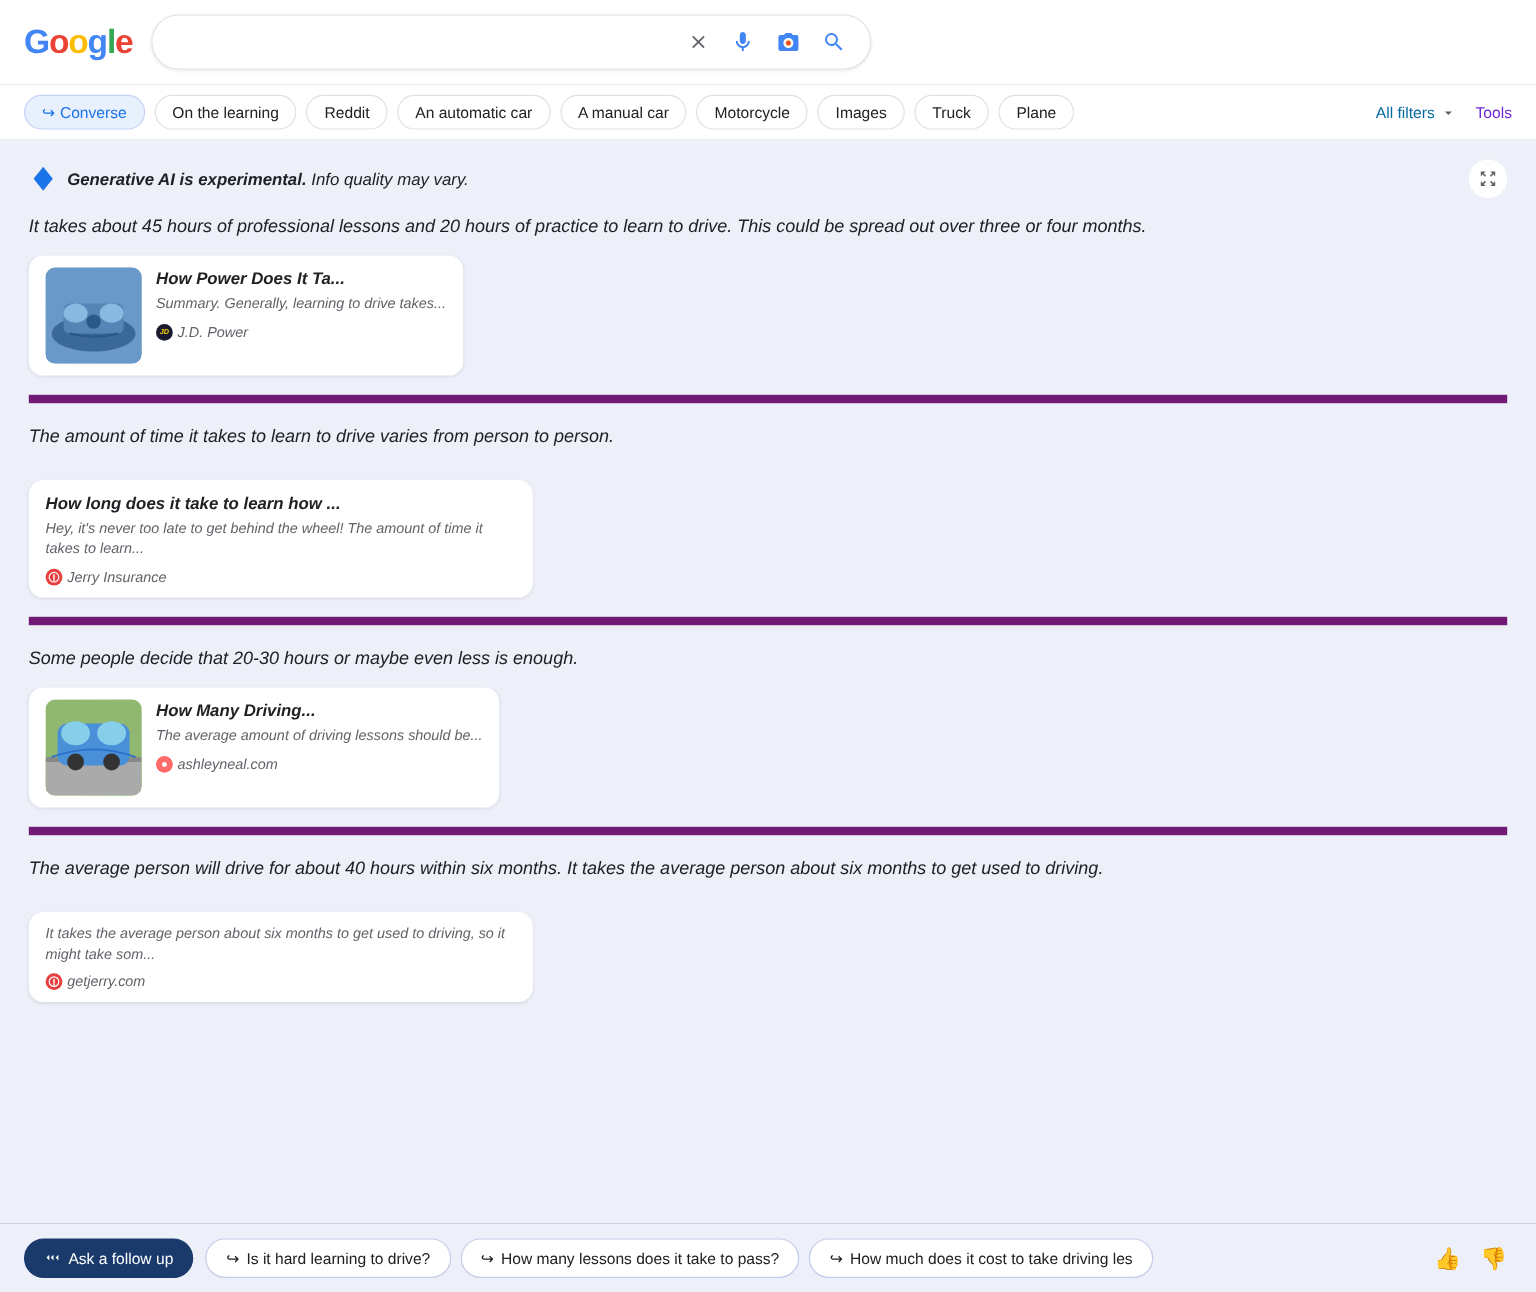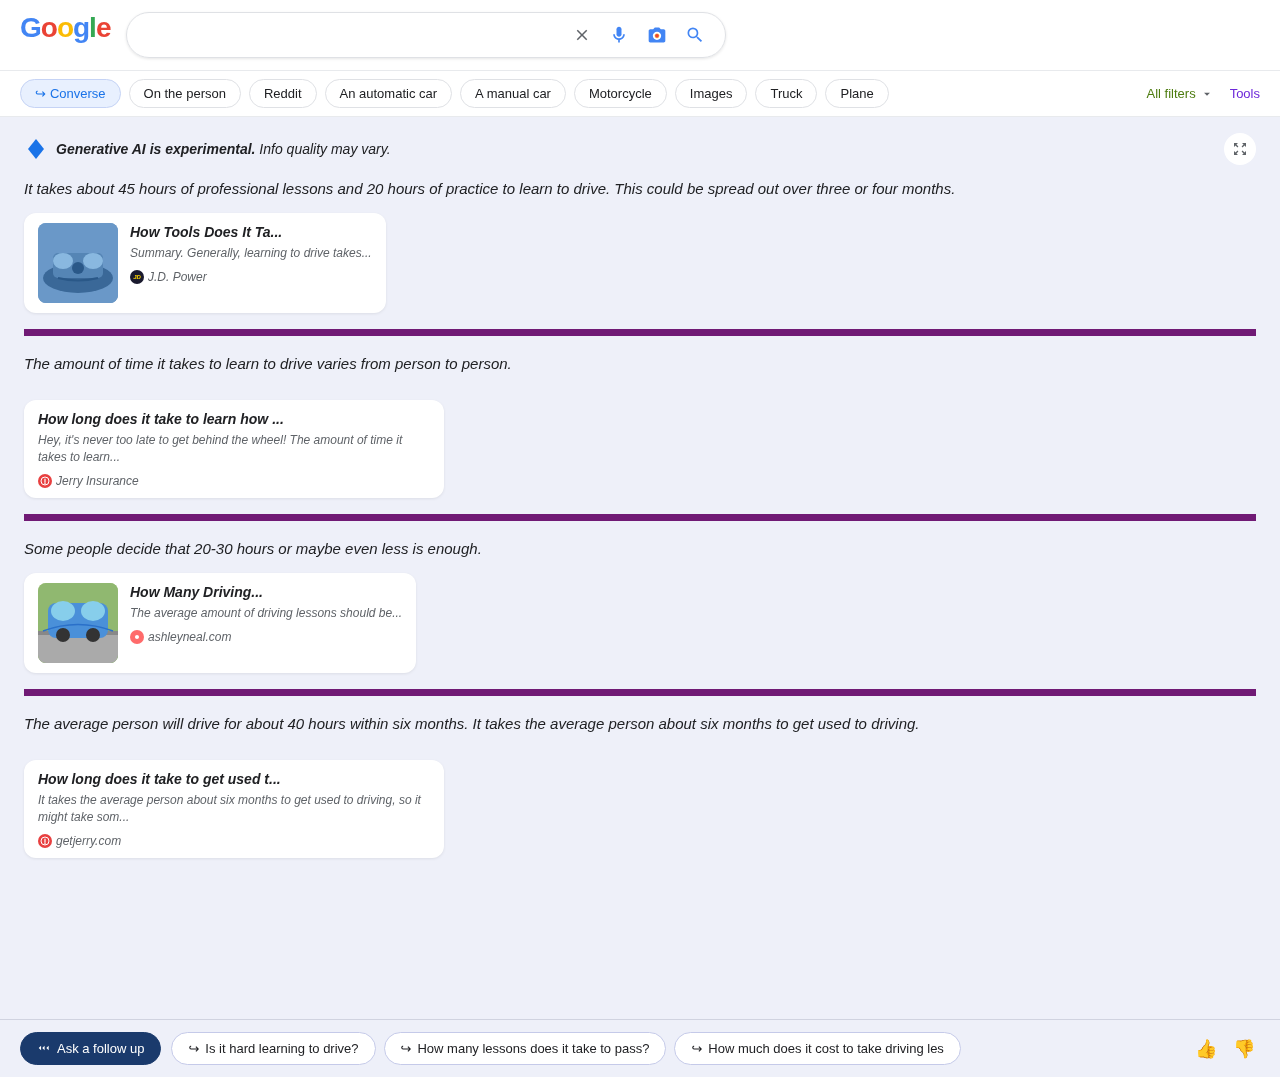--- a/index.html
+++ b/index.html
@@ -1,21 +1,21 @@
 <!DOCTYPE html>
 <html><head>
   <meta charset="utf-8">
   <style>
     * { box-sizing: border-box; margin: 0; padding: 0; }
     body { font-family: Arial, sans-serif; background: #fff; color: #202124; font-size: 14px; }
 
     
     .header {
       display: flex;
-      align-items: flex-start;
+      align-items: center;
       padding: 12px 20px;
       gap: 16px;
       border-bottom: 1px solid #e8eaed;
     }
     .google-logo {
       font-size: 28px;
       font-weight: bold;
       letter-spacing: -1px;
       cursor: pointer;
       user-select: none;
@@ -89,21 +89,21 @@
       border-color: #c5d3f5;
       color: #1a73e8;
     }
     .filter-spacer { flex: 1; }
     .all-filters {
       display: flex;
       align-items: center;
       gap: 4px;
       font-size: 13px;
       cursor: pointer;
-      color: #4d7c0f;
+      color: #0369a1;
       white-space: nowrap;
     }
     .tools-btn {
       font-size: 13px;
       cursor: pointer;
       color: #6d28d9;
       white-space: nowrap;
       margin-left: 8px;
     }
 
@@ -276,21 +276,21 @@
 </div>
 
 <div class="filter-bar">
 
   <div id="chips-container" style="display: flex; gap: 8px; flex-wrap: nowrap;">
       <div class="chip active">
         <span>↪</span>
         <span>Converse</span>
       </div>
       <div class="chip">
-        <span>On the person</span>
+        <span>On the learning</span>
       </div>
       <div class="chip">
         <span>Reddit</span>
       </div>
       <div class="chip">
         <span>An automatic car</span>
       </div>
       <div class="chip">
         <span>A manual car</span>
       </div>
@@ -342,21 +342,21 @@
             <div style="width: 80px; height: 80px; border-radius: 8px; flex-shrink: 0; overflow: hidden; position: relative; background: linear-gradient(135deg, rgb(122, 168, 208) 0%, rgb(74, 128, 176) 100%);"><svg width="80" height="80" viewBox="0 0 80 80">
                 <rect width="80" height="80" fill="#6a98c8"></rect>
                 <ellipse cx="40" cy="55" rx="35" ry="15" fill="#3a6898"></ellipse>
                 <rect x="15" y="30" width="50" height="25" rx="5" fill="#5585b5"></rect>
                 <ellipse cx="25" cy="38" rx="10" ry="8" fill="#89b8e0"></ellipse>
                 <ellipse cx="55" cy="38" rx="10" ry="8" fill="#89b8e0"></ellipse>
                 <circle cx="40" cy="45" r="6" fill="#2a5888"></circle>
                 <path d="M20 55 Q40 60 60 55" stroke="#2a5888" stroke-width="2" fill="none"></path>
               </svg></div>
             <div class="source-info">
-              <span class="source-title">How Tools Does It Ta...</span>
+              <span class="source-title">How Power Does It Ta...</span>
               <span class="source-snippet">Summary. Generally, learning to drive takes...</span>
               <div class="source-domain">
                 <span style="display: inline-flex; align-items: center; justify-content: center; width: 14px; height: 14px; border-radius: 50%; font-size: 6px; color: rgb(255, 215, 0); flex-shrink: 0; background: rgb(26, 26, 46); font-weight: bold;">JD</span>
                 <span>J.D. Power</span>
               </div>
             </div>
           </div></div>
         <div class="ai-section">
           <p class="ai-text">The amount of time it takes to learn to drive varies from person to person.</p>
           <div class="source-card-noimg" style="flex-direction: column; gap: 4px;">
@@ -398,21 +398,20 @@
                   </svg>
                 </span>
                 <span>ashleyneal.com</span>
               </div>
             </div>
           </div></div>
         <div class="ai-section">
           <p class="ai-text">The average person will drive for about 40 hours within six months. It takes the average person about six months to get used to driving.</p>
           <div class="source-card-noimg" style="flex-direction: column; gap: 4px;">
             <div class="source-info">
-              <span class="source-title">How long does it take to get used t...</span>
               <span class="source-snippet">It takes the average person about six months to get used to driving, so it might take som...</span>
               <div class="source-domain">
                 <span style="display: inline-flex; align-items: center; justify-content: center; width: 14px; height: 14px; border-radius: 50%; font-size: 8px; color: rgb(255, 255, 255); flex-shrink: 0; background: rgb(232, 64, 64);">
                   <svg width="10" height="10" viewBox="0 0 10 10">
                     <circle cx="5" cy="5" r="4" fill="#e84040" stroke="#fff" stroke-width="1"></circle>
                     <path d="M5 3v3M5 7v1" stroke="#fff" stroke-width="1.2" stroke-linecap="round"></path>
                   </svg>
                 </span>
                 <span>getjerry.com</span>
               </div>

